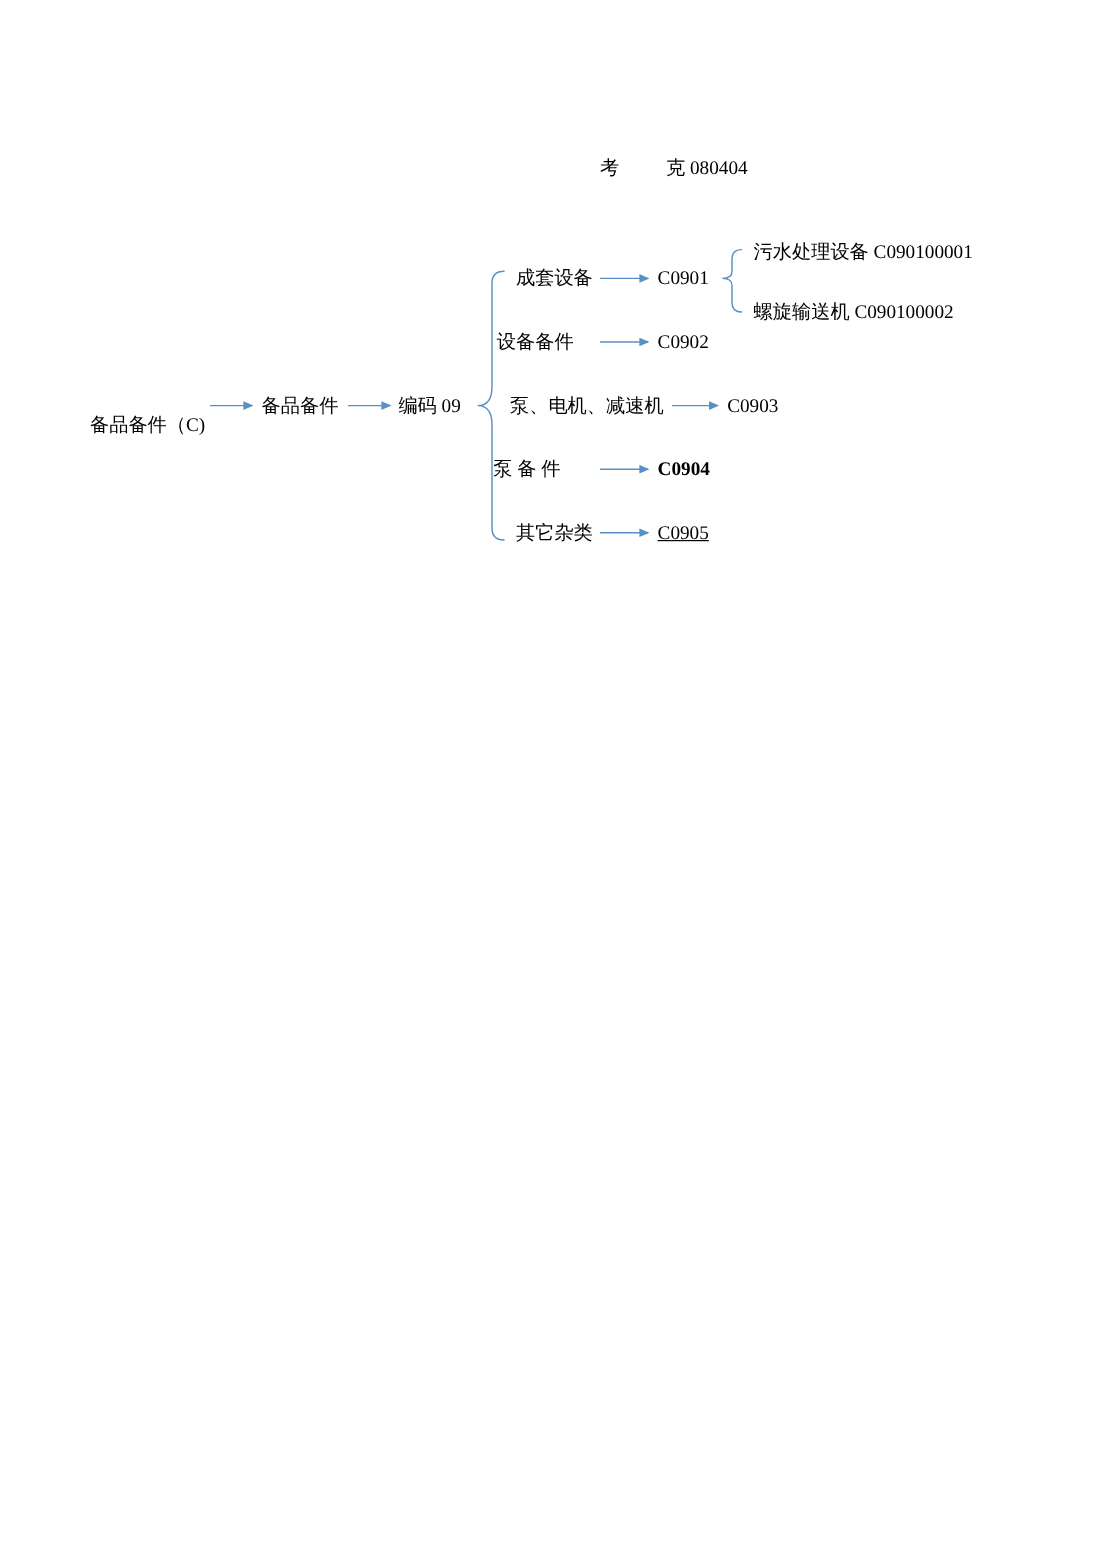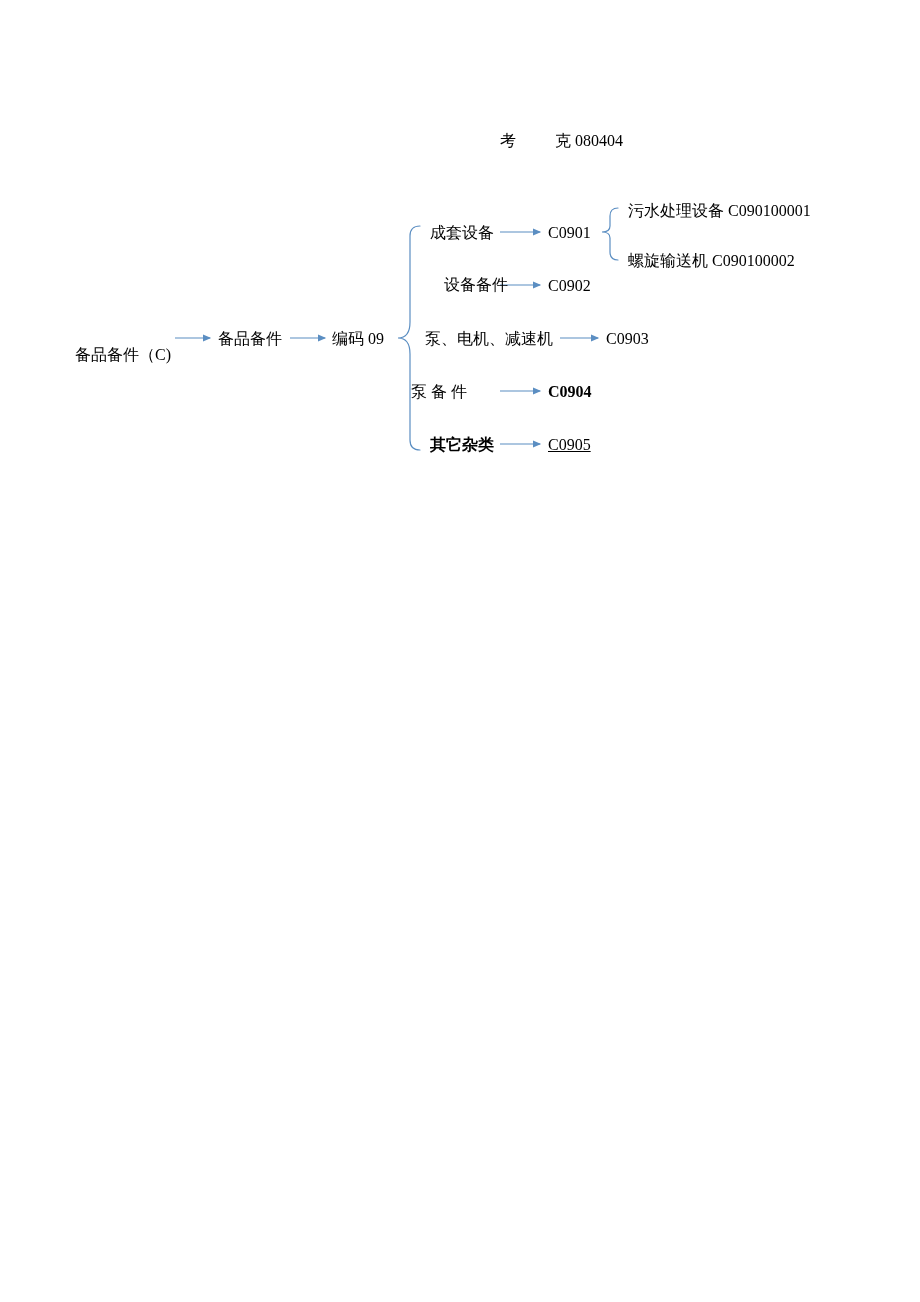--- a/index.html
+++ b/index.html
@@ -78,30 +78,30 @@
   <div class="node" style="left:500px; top:130px;">考</div>
   <div class="node" style="left:555px; top:130px;">克 080404</div>
 
   <div class="node" style="left:75px; top:328px;margin-top:16px;">备品备件（C)</div>
   <div class="node" style="left:218px; top:328px;">备品备件</div>
   <div class="node" style="left:332px; top:328px;">编码 09</div>
 
   <div class="node" style="left:430px; top:222px;text-align:center;">成套设备</div>
   <div class="node" style="left:548px; top:222px;">C0901</div>
 
-  <div class="node" style="left:444px; top:275px;font-family:Liberation Mono, monospace;">设备备件</div>
+  <div class="node" style="left:414px; top:275px;">设备备件</div>
   <div class="node" style="left:548px; top:275px;">C0902</div>
 
   <div class="node" style="left:425px; top:328px;">泵、电机、减速机</div>
   <div class="node" style="left:606px; top:328px;">C0903</div>
 
   <div class="node" style="left:411px; top:381px;">泵 备 件</div>
   <div class="node" style="left:548px; top:381px;font-weight:bold;">C0904</div>
 
-  <div class="node" style="left:430px; top:434px;font-weight:bold;">其它杂类</div>
+  <div class="node" style="left:430px; top:434px;">其它杂类</div>
   <div class="node" style="left:548px; top:434px;text-decoration:underline;">C0905</div>
 
   <div class="node" style="left:628px; top:200px;">
     <span>污水处理设备</span>
     <span> </span>
     <span>C090100001</span>
   </div>
   <div class="node" style="left:628px; top:250px;">
     <span>螺旋输送机</span>
     <span> </span>

